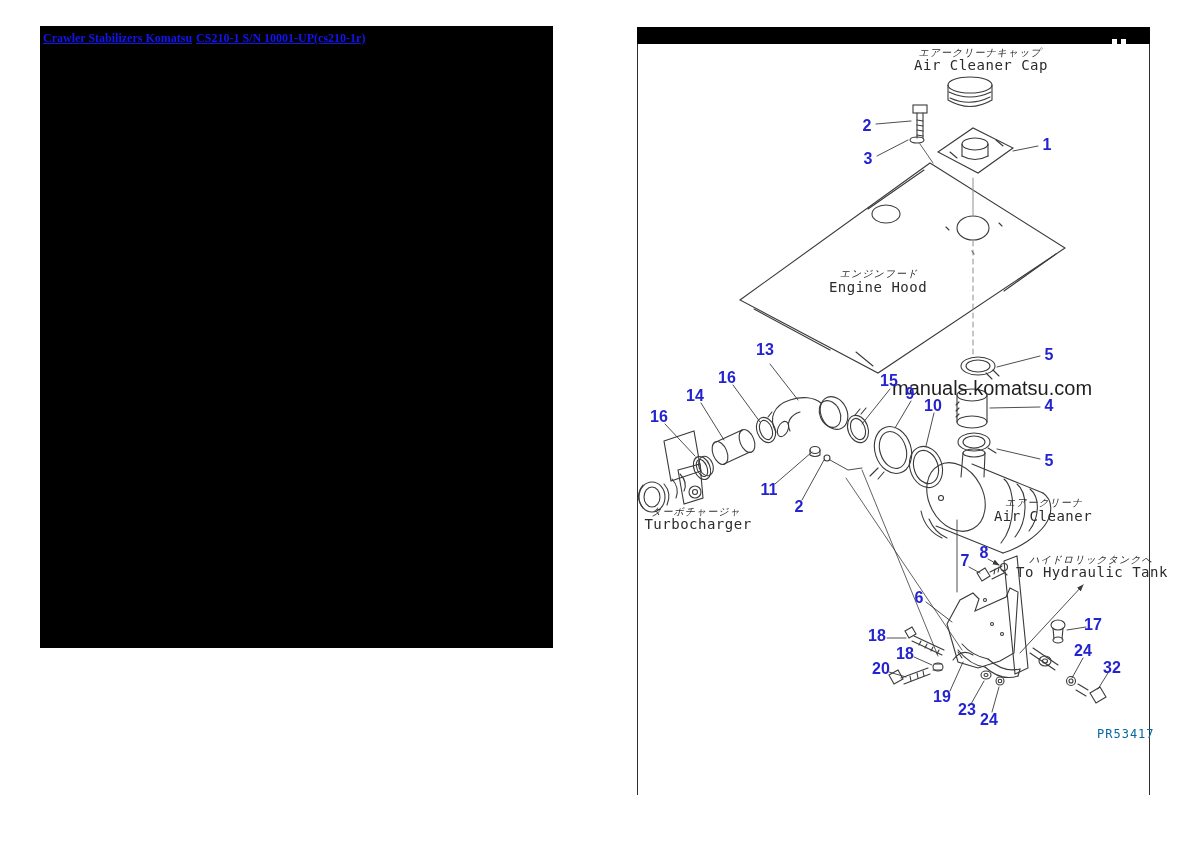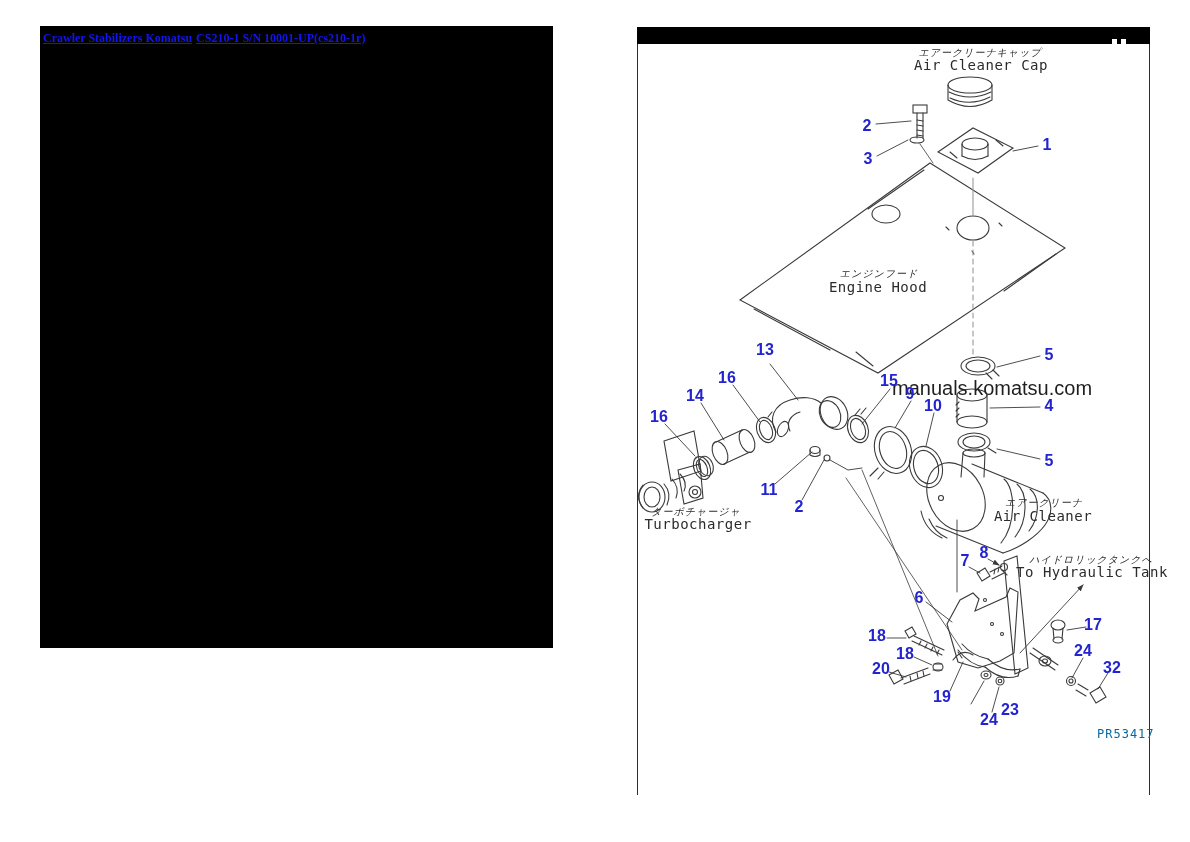--- a/index.html
+++ b/index.html
@@ -321,19 +321,19 @@
   <span class="co" style="left:933px;top:406px">10</span>
   <span class="co" style="left:769px;top:490px">11</span>
   <span class="co" style="left:799px;top:507px">2</span>
   <span class="co" style="left:965px;top:561px">7</span>
   <span class="co" style="left:984px;top:553px">8</span>
   <span class="co" style="left:919px;top:598px">6</span>
   <span class="co" style="left:877px;top:636px">18</span>
   <span class="co" style="left:905px;top:654px">18</span>
   <span class="co" style="left:881px;top:669px">20</span>
   <span class="co" style="left:942px;top:697px">19</span>
-  <span class="co" style="left:1010px;top:710px">23</span>
+  <span class="co" style="left:967px;top:710px">23</span>
   <span class="co" style="left:989px;top:720px">24</span>
   <span class="co" style="left:1093px;top:625px">17</span>
   <span class="co" style="left:1083px;top:651px">24</span>
   <span class="co" style="left:1112px;top:668px">32</span>
 
 </div>
 
 </body></html>

